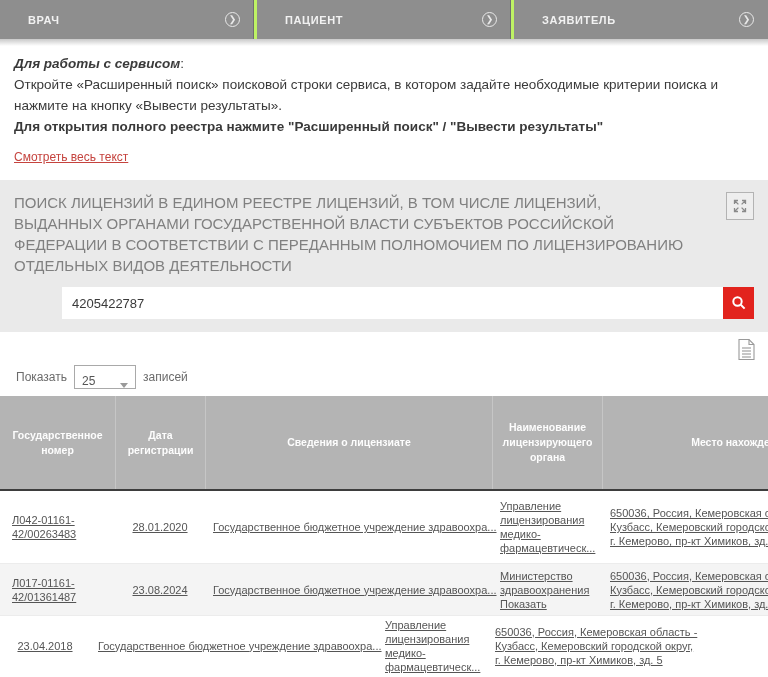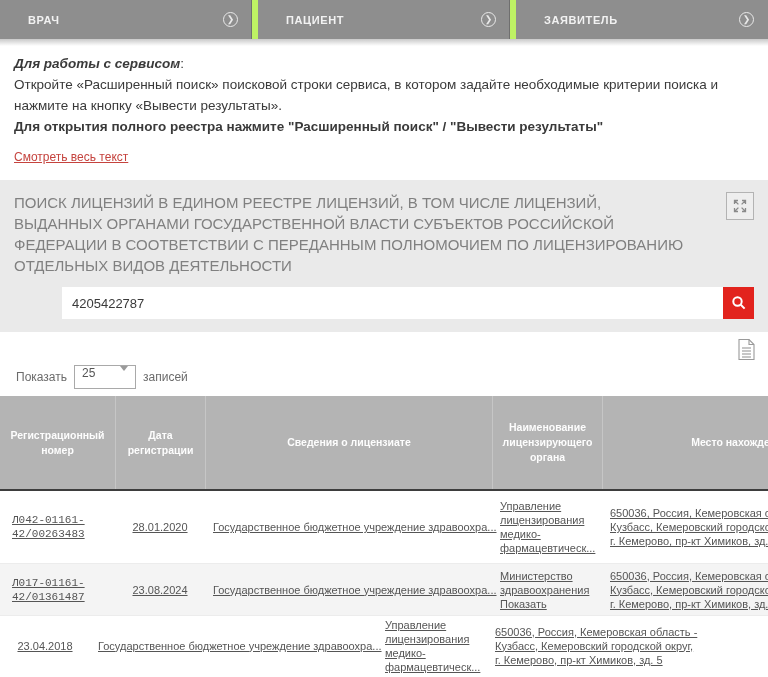--- a/index.html
+++ b/index.html
@@ -3,21 +3,21 @@
 <meta charset="utf-8">
 <style>
   * { margin:0; padding:0; box-sizing:border-box; }
   html,body { width:768px; height:677px; overflow:hidden; background:#fff;
     font-family:"Liberation Sans", sans-serif; color:#3a3a3a; }
 
   
   .tabbar { display:flex; height:39px; background:#8e8e8e; }
   .tab { flex:1; display:flex; align-items:center; justify-content:space-between;
     padding:0 14px 0 28px; cursor:pointer; position:relative; }
-  .tab + .tab { border-left:6px solid #bef264; box-shadow:-1px 0 0 #6f6f6f; }
+  .tab + .tab { border-left:3px solid #bef264; box-shadow:-1px 0 0 #6f6f6f; }
   .tab-label { color:#f2f2f2; font-size:11px; font-weight:bold; letter-spacing:.6px; }
   .tab-circle { width:15px; height:15px; border:1.4px solid #e9e9e9; border-radius:50%;
     display:flex; align-items:center; justify-content:center; color:#e9e9e9;
     font-size:9px; line-height:1; }
   .tab-shadow { height:7px; background:linear-gradient(#c9c9c9,#ffffff); }
 
   
   .intro { padding:7px 14px 0 14px; font-size:13.5px; line-height:21px; }
   .intro-heading { font-weight:bold; font-style:italic; }
   .intro-colon { font-style:normal; font-weight:normal; }
@@ -39,40 +39,40 @@
   .search-btn { width:31px; height:32px; border:none; background:#e2231d; cursor:pointer;
     display:flex; align-items:center; justify-content:center; }
   .panel-links { display:flex; justify-content:space-between; margin-top:10px; }
   .red-link { color:#c5433e; font-size:13px; text-decoration:underline; cursor:pointer; }
 
   
   .export-row { display:flex; justify-content:flex-end; padding:6px 12px 0 0; height:30px; }
   .export-btn { cursor:pointer; }
   .controls { display:flex; align-items:center; padding:2px 0 0 16px; height:28px;
     color:#6b6b6b; font-size:12px; }
-  .page-size { display:flex; align-items:flex-start; justify-content:space-between;
+  .page-size { display:flex; align-items:flex-end; justify-content:space-between;
     width:62px; height:24px; border:1px solid #a9a9a9; background:#fff; margin:0 7px;
     padding:0 7px; cursor:pointer; color:#555; }
   .caret-down { width:0; height:0; border-left:4px solid transparent;
     border-right:4px solid transparent; border-top:5px solid #9a9a9a; }
 
   
   .table-wrap { width:768px; overflow:hidden; margin-top:6px; }
   .rtable { width:940px; }
   .thead { display:flex; height:95px; background:#b4b4b4; border-bottom:2px solid #3d3d3d; }
   .th { display:flex; align-items:center; justify-content:center; text-align:center;
     color:#fdfdfd; font-size:10.5px; font-weight:bold; line-height:15px; padding:0 8px; }
   .th + .th { border-left:1px solid #c6c6c6; }
   .c1 { width:115px; } .c2 { width:90px; } .c3 { width:287px; }
   .c4 { width:110px; } .c5 { width:338px; }
   .trow { display:flex; align-items:center; background:#fff; font-size:11px; }
   .trow.alt { background:#f4f4f4; }
   .trow + .trow { border-top:1px solid #ececec; }
   .td { padding:6px 8px; line-height:14px; }
-  .td.c1 { padding-left:12px;font-family:Liberation Mono, monospace; }
+  .td.c1 { padding-left:12px; }
   .td.c2 { text-align:center; }
   .tlink { color:#555; text-decoration:underline; cursor:pointer; }
   .nowrap { white-space:nowrap; }
   .r1 { height:72px; } .r2 { height:52px; } .r3 { height:60px; }
 
   svg { display:block; }
 </style>
 </head>
 <body>
 
@@ -141,21 +141,21 @@
   <div class="page-size">
     <span>25</span>
     <span class="caret-down"></span>
   </div>
   <span>записей</span>
 </div>
 
 <div class="table-wrap">
   <div class="rtable">
     <div class="thead">
-      <div class="th c1">Регистрационный номер</div>
+      <div class="th c1">Государственное номер</div>
       <div class="th c2">Дата регистрации</div>
       <div class="th c3">Сведения о лицензиате</div>
       <div class="th c4">Наименование лицензирующего органа</div>
       <div class="th c5">Место нахождения лицензиата</div>
     </div>
 
     <div class="trow r1">
       <div class="td c1">
         <a class="tlink">
           <div class="nowrap">Л042-01161-</div>

